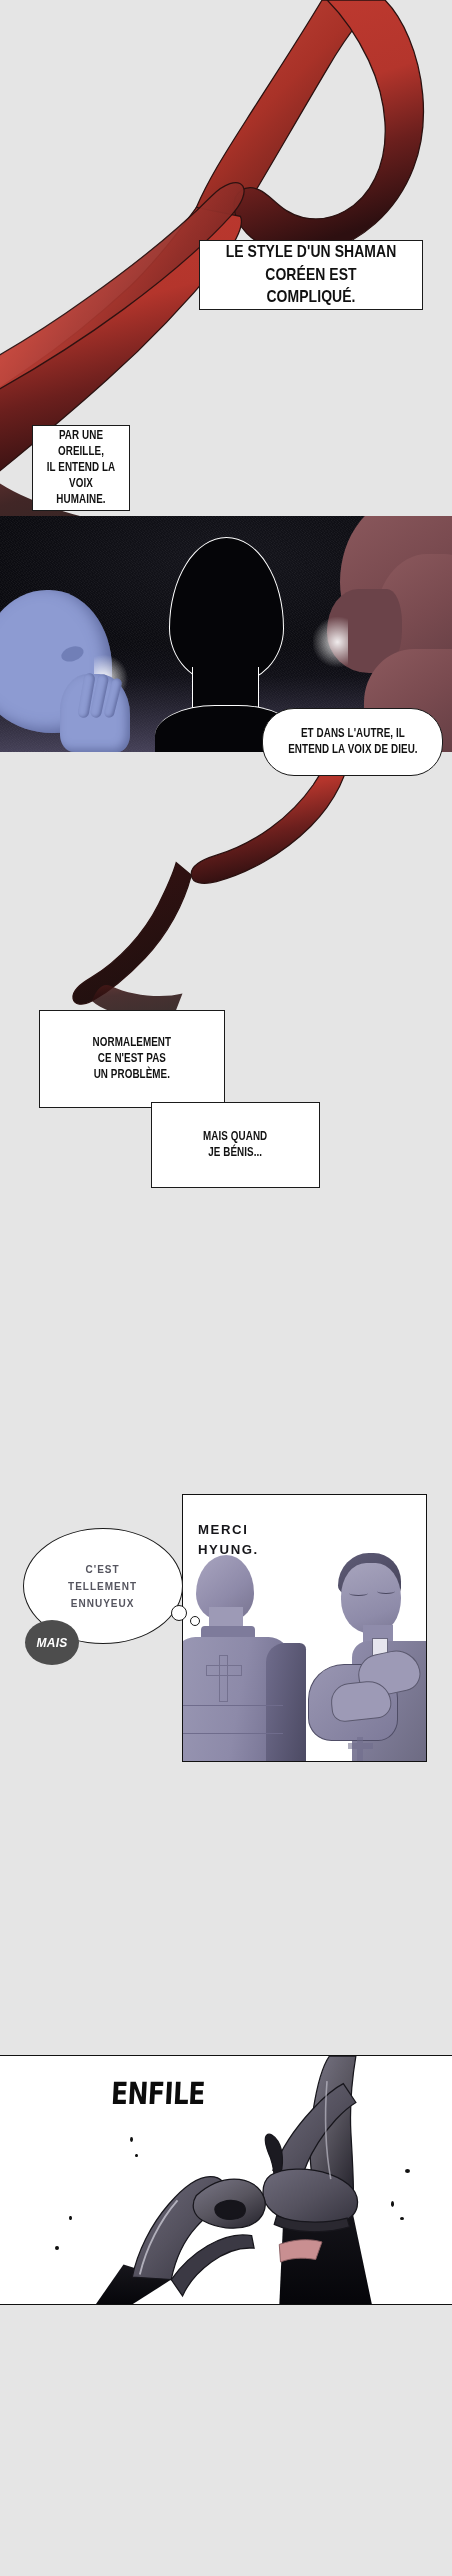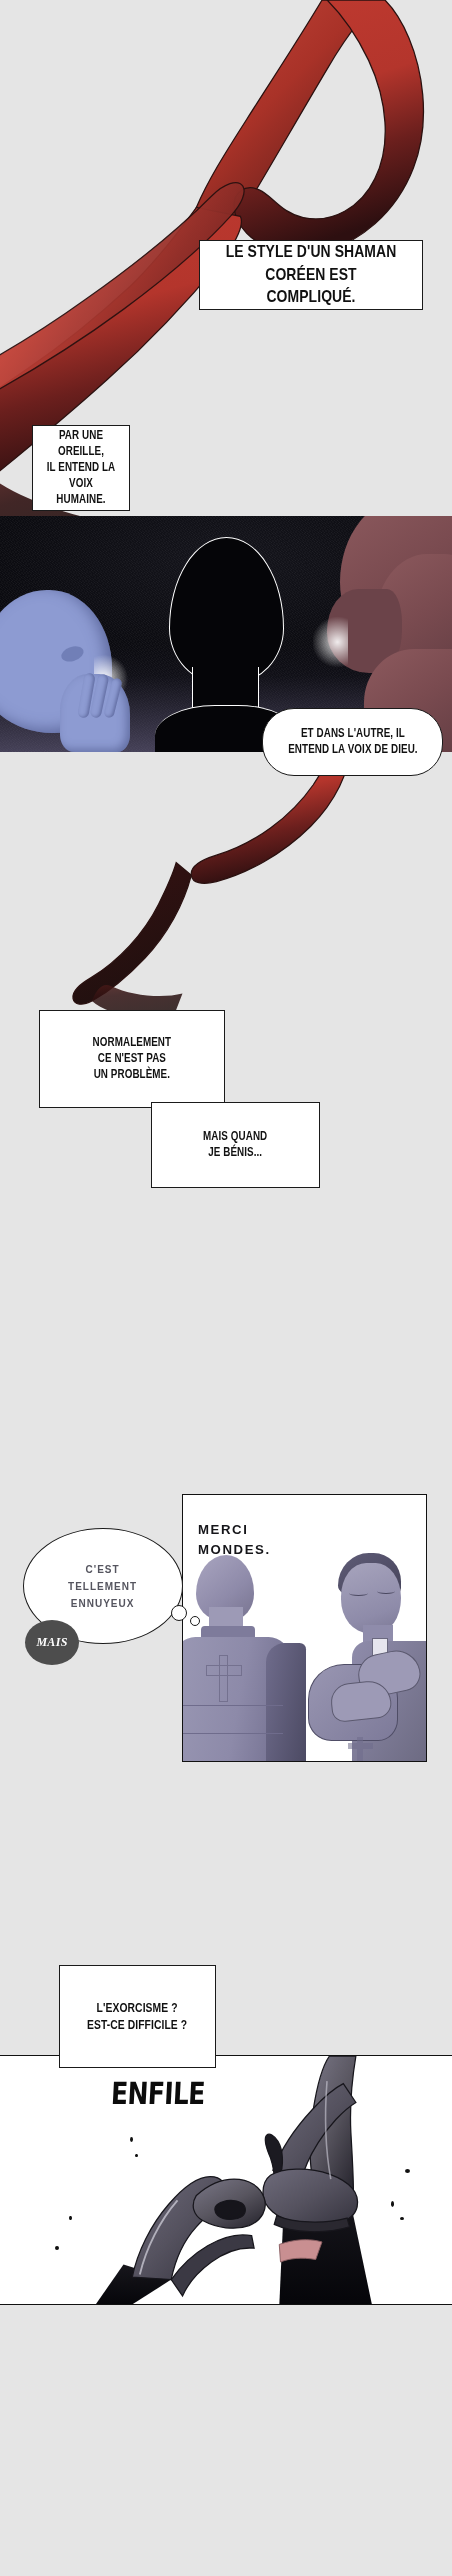--- a/index.html
+++ b/index.html
@@ -166,21 +166,21 @@
   .tail-dot{
     position:absolute;border:1.9px solid #1a1a1a;background:#fff;border-radius:50%;z-index:60;
   }
   .badge-mais{
     position:absolute;
     background:#4d4d4d;border-radius:50%;
     display:flex;align-items:center;justify-content:center;
     z-index:70;
   }
   .badge-mais .txt{
-    font-family:Liberation Serif, serif;
+    font-family:Liberation Sans, sans-serif;
     font-weight:800;font-style:italic;color:#ffffff;letter-spacing:0.3px;
     text-shadow:
       -0.9px 0 0 #4d4d4d, 0.9px 0 0 #4d4d4d, 0 -0.9px 0 #4d4d4d, 0 0.9px 0 #4d4d4d,
       -0.6px -0.6px 0 #4d4d4d, 0.6px 0.6px 0 #4d4d4d;
   }
   .free-text{
     position:absolute;z-index:60;
     font-family:"Liberation Sans",sans-serif;
     font-weight:700;color:#16161a;
     letter-spacing:1.6px;line-height:1.5;white-space:pre-line;
@@ -350,39 +350,35 @@
                 border-radius:21.4px 25px 17.6px 14px;transform:rotate(-12deg);"></div>
     <div class="fig" style="left:148px;top:187px;width:58px;height:36px;
                 background:#9d9ab6;border:1.3px solid #5b596f;
                 border-radius:19px 22.6px 15px 12.6px;transform:rotate(-6deg);"></div>
     <div class="fig" style="left:165px;top:242px;width:25px;height:29px;opacity:.55;
                 background:
                   linear-gradient(#6f6c8c,#6f6c8c) 50% 0/6.3px 100% no-repeat,
                   linear-gradient(#6f6c8c,#6f6c8c) 0 26%/100% 6.3px no-repeat;"></div>
 
     <div class="free-text" style="left:15px;top:25px;font-size:13.2px;">MERCI
-MONDES.</div>
+HYUNG.</div>
   </div>
 
   <div class="bubble-oval" style="left:22.6px;top:1528px;width:158px;height:114px;">
     <div class="txt" style="font-size:10px;">C'EST
 TELLEMENT
 ENNUYEUX</div>
   </div>
   <div class="tail-dot" style="left:171px;top:1605px;width:14px;height:14px;"></div>
   <div class="tail-dot" style="left:190px;top:1616px;width:8.2px;height:8.2px;"></div>
 
   <div class="badge-mais" style="left:25px;top:1620px;width:54px;height:45px;">
     <div class="txt" style="font-size:12px;">MAIS</div>
   </div>
 
-  <div class="cap" id="cap-8" style="left:59px;top:1965px;width:157px;height:103px;">
-    <div class="txt" style="font-size:12.6px;">L'EXORCISME ?
-EST-CE DIFFICILE ?</div>
-  </div>
 
   <div class="panel" id="panel-gloves" style="left:0;top:2055px;width:453px;height:250px;border-top:1.9px solid #111;border-bottom:1.9px solid #111;">
 
     <div class="sfx" style="left:111px;top:22.6px;font-size:25px;">ENFILE</div>
 
     <svg width="453" height="250" viewBox="0 0 720 398" style="position:absolute;left:0;top:0;">
       <defs>
         <linearGradient id="gGlove" x1="0" y1="0" x2="1" y2="1">
           <stop offset="0%" stop-color="#6e6b7b"></stop>
           <stop offset="50%" stop-color="#55525f"></stop>

